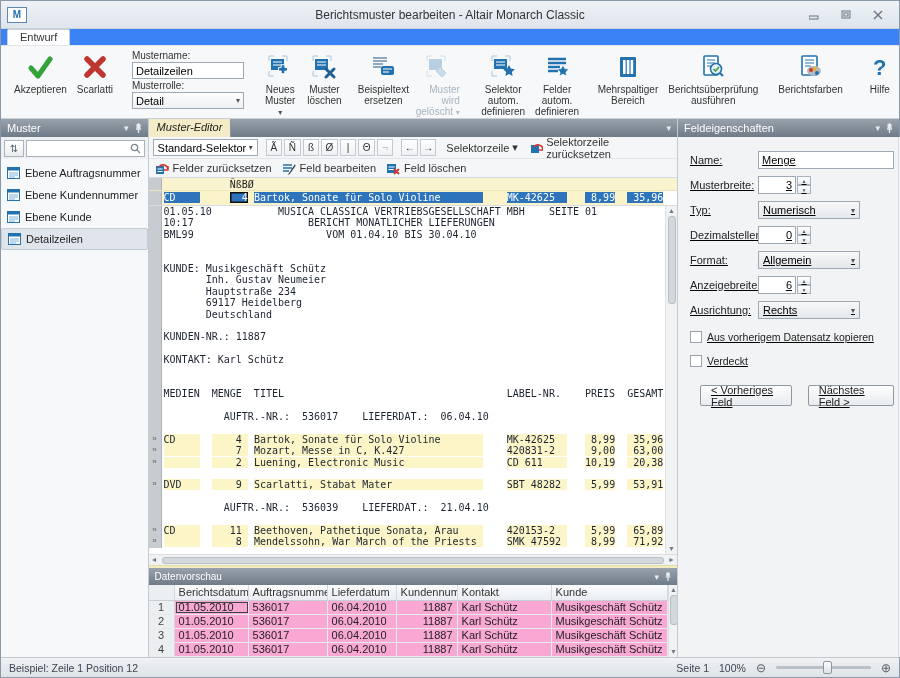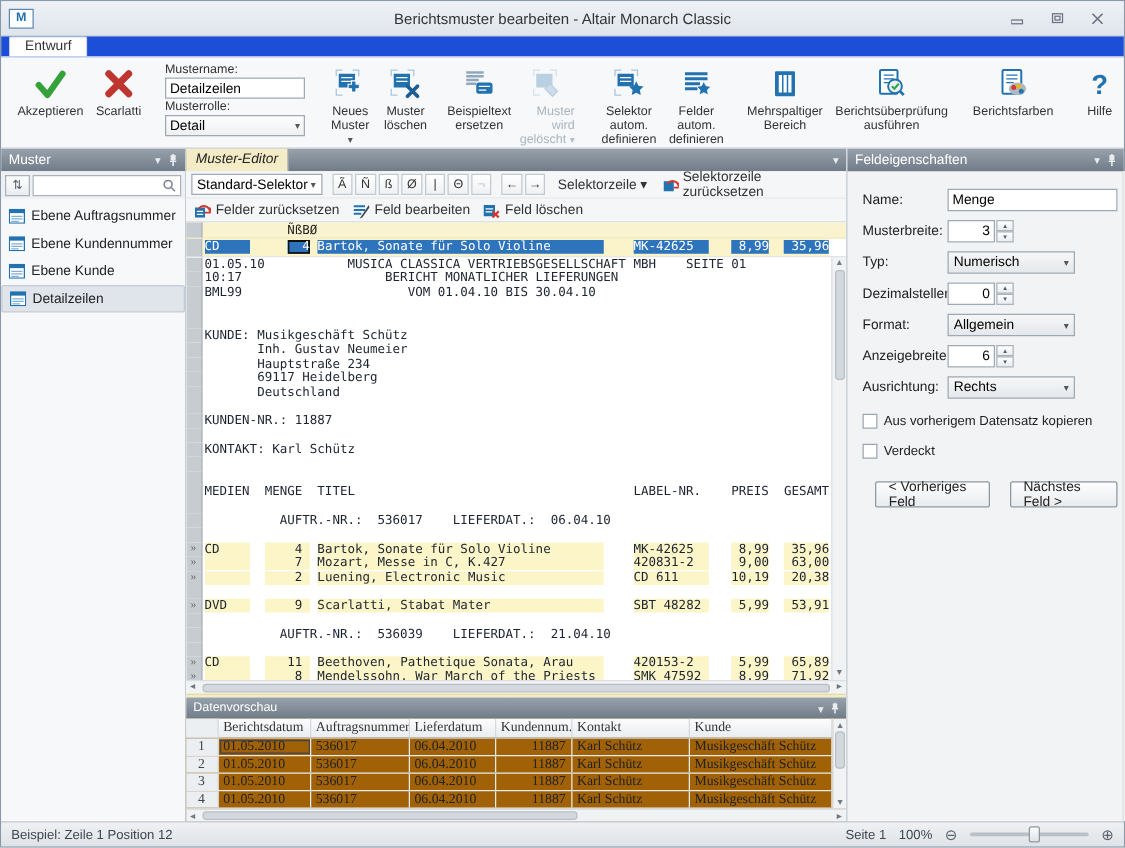--- a/index.html
+++ b/index.html
@@ -7,21 +7,21 @@
   .window { position:absolute; inset:0; border:1px solid #8a99aa; background:#eef1f4; display:flex; flex-direction:column; }
 
   
   .titlebar { height:28px; background:linear-gradient(#eef2f6,#dfe5ec); display:flex; align-items:center; padding:0 6px; border-bottom:1px solid #ccd3db; position:relative; }
   .app-logo { width:20px; height:16px; background:#fff; border:1px solid #5b87b5; color:#2272b0; font-weight:bold; font-size:10px; display:flex; align-items:center; justify-content:center; }
   .title-text { position:absolute; left:0; right:0; text-align:center; font-size:12px; color:#333; }
   .win-btns { margin-left:auto; display:flex; gap:14px; z-index:2; padding-right:6px; }
   .win-btn { width:18px; height:14px; display:flex; align-items:center; justify-content:center; color:#6b7480; }
 
   
-  .tabrow { height:17px; background:#1d4ed8; display:flex; align-items:flex-end; padding-left:6px; border-bottom:1px solid #e2e6ea; }
+  .tabrow { height:17px; background:#3b82f6; display:flex; align-items:flex-end; padding-left:6px; border-bottom:1px solid #e2e6ea; }
   .tab { background:#fff; border:1px solid #c9cfd6; border-bottom:none; padding:1px 12px 2px; font-size:11px; color:#333; border-radius:2px 2px 0 0; }
   .ribbon { height:73px; background:#f7f8f9; border-bottom:1px solid #c9cfd6; display:flex; align-items:stretch; padding:2px 0 2px 4px; }
   .rgroup { display:flex; align-items:flex-start; padding:2px 4px; }
   .rsep { width:1px; background:#d9dde1; margin:2px 1px; }
   .bigbtn { width:auto; min-width:44px; padding:2px 5px; display:flex; flex-direction:column; align-items:center; font-size:10px; color:#333; text-align:center; line-height:11px; }
   .bigbtn .ric { height:30px; display:flex; align-items:center; justify-content:center; margin-bottom:2px; }
   .bigbtn.disabled { color:#a8b4bf;text-align:right; }
   .dd-arrow { font-size:8px; color:#555; }
   .bigbtn.disabled .dd-arrow { color:#b4bfc9; }
   .fieldgroup { display:flex; flex-direction:column; justify-content:flex-start; padding:2px 8px; gap:1px; }
@@ -81,35 +81,35 @@
   .vscroll { width:12px; background:#f1f2f4; border-left:1px solid #dcdfe2; display:flex; flex-direction:column; align-items:center; flex:none; }
   .hscroll { height:11px; background:#f1f2f4; border-top:1px solid #dcdfe2; display:flex; align-items:center; flex:none; }
   .sb-arrow { color:#707a84; font-size:7px; line-height:10px; width:11px; text-align:center; flex:none; }
   .sb-thumbv { width:8px; background:#d3d8dd; border:1px solid #b8bec5; border-radius:3px; }
   .sb-thumbh { height:7px; background:#d3d8dd; border:1px solid #b8bec5; border-radius:3px; }
   .yellowstrip { height:3px; background:#f3ecc0; border-top:1px solid #e4dba6; flex:none; }
 
   
   .dv-hdr { height:17px; background:linear-gradient(#98a2ac,#6f7b87); color:#fff; font-size:10px; display:flex; align-items:center; padding:0 6px; flex:none; }
   .dv-hdr .sp { margin-left:auto; display:flex; gap:6px; font-size:9px; color:#e8ecf0; }
-  .dvtable { flex:none; display:flex; flex-direction:column; background:#a16207;font-family:Liberation Serif, serif; }
+  .dvtable { flex:none; display:flex; flex-direction:row; background:#f9a8d4; }
   .dv-body { display:flex; }
   .dv-cols { flex:1; min-width:0; }
   .thead { display:flex; height:16px; background:linear-gradient(#fbfcfd,#e9edf1); border-bottom:1px solid #c9cfd5; font-size:11px; color:#333; }
   .thead .cell { border-right:1px solid #d4d9de; padding:0 4px; overflow:hidden; white-space:nowrap; line-height:15px; }
   .trow { display:flex; height:14px; font-size:11px; color:#222; border-bottom:1px solid #e8ebee; }
   .trow .cell { border-right:1px solid #e8ebee; padding:0 4px; overflow:hidden; white-space:nowrap; line-height:13px; }
   .rnum { background:#eceff2; color:#444; text-align:center; border-right:1px solid #d4d9de !important; }
   .c0{width:26px;flex:none;} .c1{width:74px;flex:none;} .c2{width:79px;flex:none;} .c3{width:69px;flex:none;} .c4{width:61px;flex:none;text-align:right;} .c5{width:94px;flex:none;} .c6{flex:1;min-width:0;}
   .focuscell { outline:1px solid #444; outline-offset:-2px; }
 
   
   .right { width:222px; background:#f2f3f5; border-left:1px solid #c4cbd2; display:flex; flex-direction:column; }
   .rp-body { flex:1; display:flex; }
-  .rp-form { flex:1; padding:14px 4px 0 12px; }
+  .rp-form { flex:1; padding:14px 4px 0 12px;text-decoration:underline; }
   .rp-row { display:flex; align-items:center; margin-bottom:7px; height:18px; }
   .rp-row label { width:68px; font-size:11px; color:#222; flex:none; }
   .rp-input { width:136px; height:18px; border:1px solid #9fa9b3; background:#fff; font-size:11px; padding:0 3px; font-family:"Liberation Sans",sans-serif; }
   .spinwrap { display:flex; }
   .spinbox { width:38px; height:18px; border:1px solid #9fa9b3; background:#fff; font-size:11px; text-align:right; padding:0 3px; font-family:"Liberation Sans",sans-serif; }
   .spinbtns { width:14px; height:18px; display:flex; flex-direction:column; margin-left:1px; }
   .spinbtns span { flex:1; border:1px solid #aab3bc; background:linear-gradient(#fff,#e9edf0); font-size:5px; color:#55606b; display:flex; align-items:center; justify-content:center; }
   .rp-select { width:102px; height:18px; border:1px solid #9fa9b3; background:linear-gradient(#f6f7f8,#e4e8ec); font-size:11px; padding:0 4px; display:flex; align-items:center; }
   .rp-select .dd { margin-left:auto; font-size:8px; color:#555; }
   .cbrow { display:flex; align-items:center; gap:5px; margin:12px 0 0; font-size:10.5px; color:#222; }

